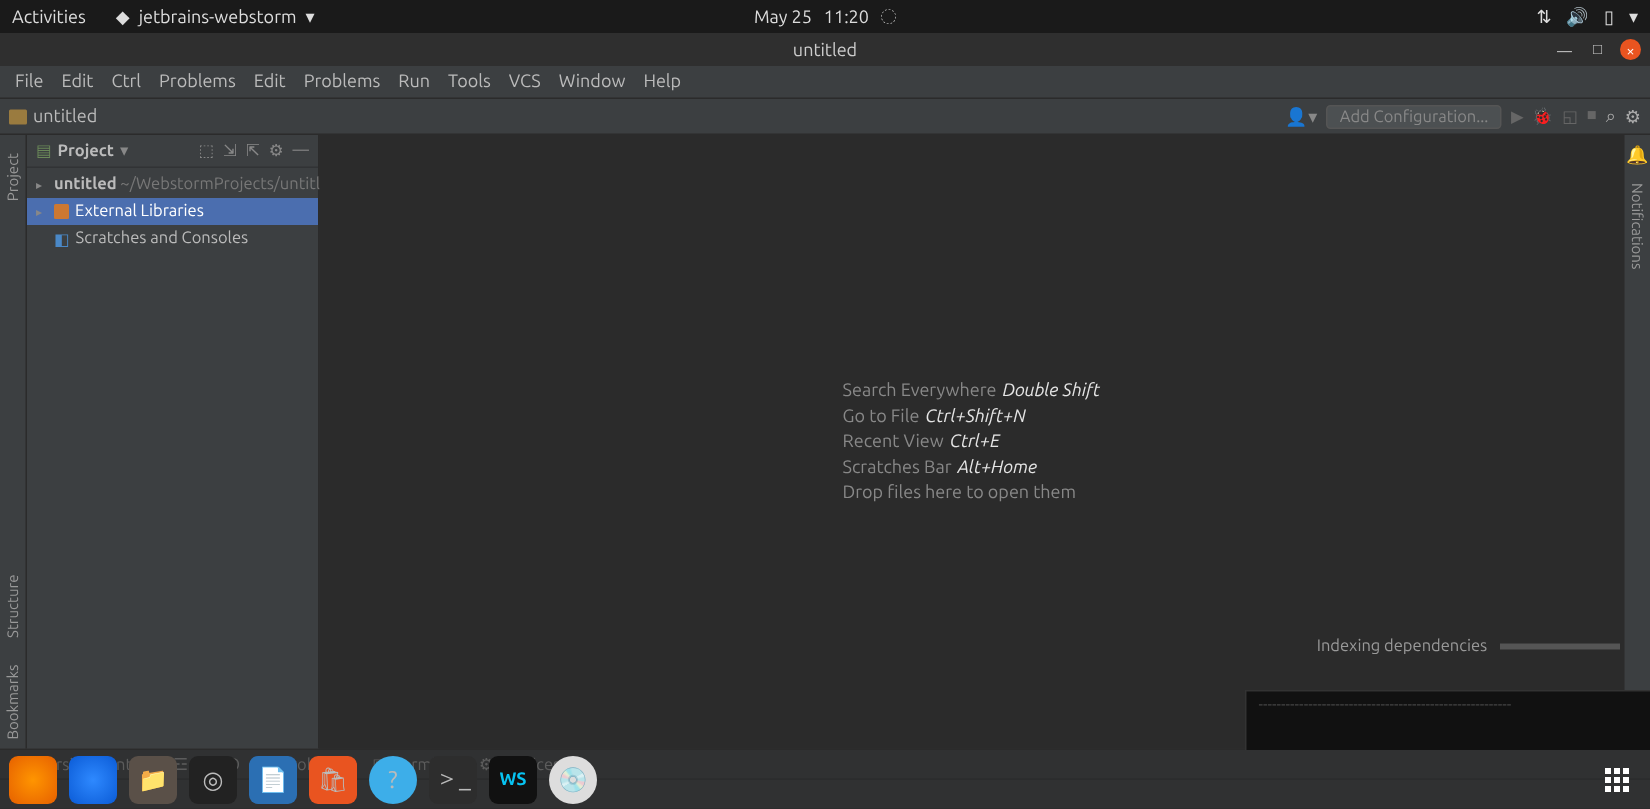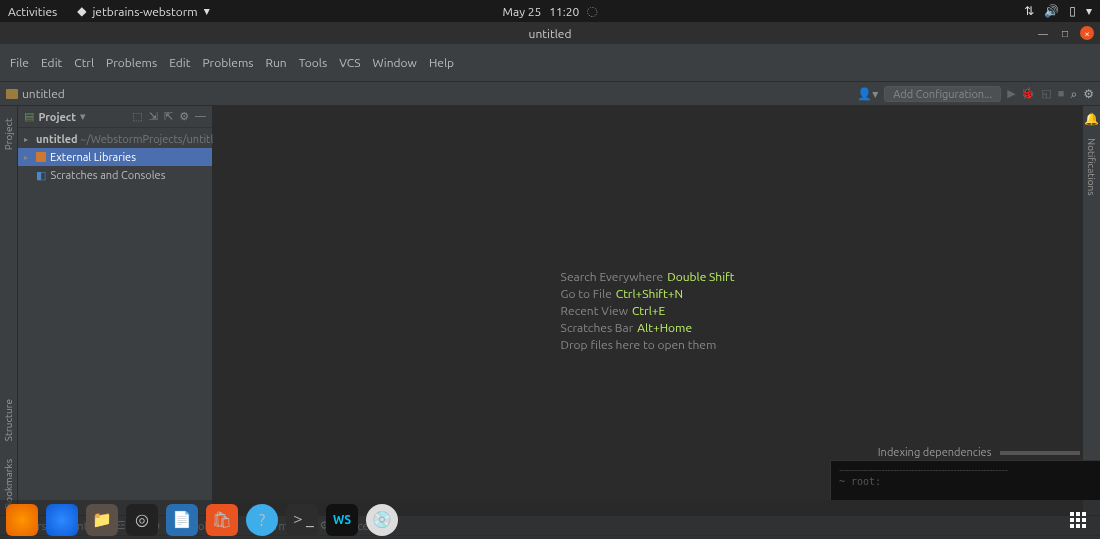--- a/index.html
+++ b/index.html
@@ -11,21 +11,21 @@
 .gnome-bar .right { margin-left: auto; display: flex; gap: 10px; align-items: center; }
 .gnome-bar .app { margin-left: 20px; display: flex; align-items: center; gap: 6px; }
 
 
 .title-bar { height: 22px; background: #2f2f2f; display: flex; align-items: center; justify-content: center; color: #ccc; font-size: 12px; position: relative; }
 .win-controls { position: absolute; right: 6px; display: flex; gap: 8px; align-items: center; }
 .win-btn { width: 14px; height: 14px; border-radius: 50%; display: flex; align-items: center; justify-content: center; font-size: 10px; color: #ccc; }
 .win-close { background: #e95420; color: #fff; }
 
 
-.menu-bar { height: 38px; background: #3c3f41; display: flex; align-items: center; padding: 0 4px; font-size: 12px; border-bottom: 1px solid #2b2b2b; }
+.menu-bar { height: 22px; background: #3c3f41; display: flex; align-items: center; padding: 0 4px; font-size: 12px; border-bottom: 1px solid #2b2b2b; }
 .menu-item { padding: 0 6px; color: #bbbbbb; }
 
 
 .tool-row { height: 24px; background: #3c3f41; display: flex; align-items: center; padding: 0 6px; border-bottom: 1px solid #2b2b2b; font-size: 12px; }
 .breadcrumb { display: flex; align-items: center; gap: 4px; }
 .folder-icon { width: 12px; height: 10px; background: #9a7b3f; border-radius: 1px; display: inline-block; }
 .tool-row .spacer { flex: 1; }
 .run-config { display: flex; align-items: center; gap: 6px; }
 .add-config { background: #4c5052; border: 1px solid #555; padding: 1px 8px; border-radius: 3px; color: #888; font-size: 11px; }
 .run-icons { display: flex; gap: 6px; color: #666; font-size: 11px; }
@@ -47,37 +47,37 @@
 .tree-row.selected { background: #4b6eaf; color: #fff; }
 .tree-row .arrow { width: 8px; color: #888; font-size: 8px; }
 .tree-row .label { white-space: nowrap; }
 .path-hint { color: #777; }
 .lib-icon { width: 10px; height: 10px; display: inline-block; background: #cc7832; border-radius: 1px; }
 
 
 .editor { flex: 1; background: #2b2b2b; display: flex; flex-direction: column; align-items: center; justify-content: center; color: #888; font-size: 12px; }
 .hints { text-align: left; }
 .hint-row { margin: 4px 0; }
-.hint-key { color: #bef264; margin-left: 4px; }
+.hint-key { color: #e5e5e5; margin-left: 4px; font-style: italic; }
 
 
 .right-tabs { width: 18px; background: #3c3f41; display: flex; flex-direction: column; align-items: center; border-left: 1px solid #2b2b2b; }
 .right-tabs .vtab { transform: none; }
 
 
 .bottom-bar { height: 20px; background: #3c3f41; display: flex; align-items: center; padding: 0 8px; font-size: 11px; border-top: 1px solid #2b2b2b; gap: 14px; }
 .bottom-item { display: flex; align-items: center; gap: 4px; color: #aaa; }
 
 
 .status-bar { height: 20px; background: #3c3f41; display: flex; align-items: center; padding: 0 8px; font-size: 11px; border-top: 1px solid #313335; color: #888; }
 .status-bar .spacer { flex: 1; }
 
 
 .indexing { position: absolute; right: 0; bottom: 39px; width: 270px; height: 40px; background: #111; border-top: 1px solid #333; border-left: 1px solid #333; padding: 4px 8px; font-size: 10px; color: #555; }
-.progress { position: absolute; right: 20px; bottom: 81px; font-size: 11px; color: #999; }
+.progress { position: absolute; right: 20px; bottom: 102px; font-size: 11px; color: #999; }
 .progress-bar { display: inline-block; width: 80px; height: 4px; background: #555; vertical-align: middle; margin-left: 6px; }
 
 
 .dock { position: absolute; bottom: 0; left: 0; right: 0; height: 39px; background: rgba(40,40,40,0.6); display: flex; align-items: center; padding: 0 6px; gap: 8px; }
 .dock-icon { width: 32px; height: 32px; border-radius: 6px; display: flex; align-items: center; justify-content: center; font-size: 16px; }
 .dock .grid { margin-left: auto; color: #fff; display: grid; grid-template-columns: repeat(3,4px); grid-template-rows: repeat(3,4px); gap: 2px; margin-right: 8px; }
 .dock .grid div { background: #fff; width: 4px; height: 4px; }
 </style>
 </head>
 <body>
@@ -229,21 +229,20 @@
     </div>
 </div>
 
 <div class="status-bar">
   <span>☐</span>
   <div class="spacer"></div>
 </div>
 
 <div class="indexing">
   <div style="color:#444;font-family:monospace">╌╌╌╌╌╌╌╌╌╌╌╌╌╌╌╌╌╌╌╌╌╌╌╌╌╌╌╌</div>
-  <div style="color:#555;font-family:monospace">~ root:</div>
 </div>
 
 <div class="dock">
   <div class="dock-icon" style="background:radial-gradient(circle,#ff9500,#e66000)"></div>
   <div class="dock-icon" style="background:radial-gradient(circle,#2e89ff,#0b5bd6)"></div>
   <div class="dock-icon" style="background:#5a5048">📁</div>
   <div class="dock-icon" style="background:#222">◎</div>
   <div class="dock-icon" style="background:#2b6fb3">📄</div>
   <div class="dock-icon" style="background:#e95420">🛍</div>
   <div class="dock-icon" style="background:#3daee9;border-radius:50%">?</div>

